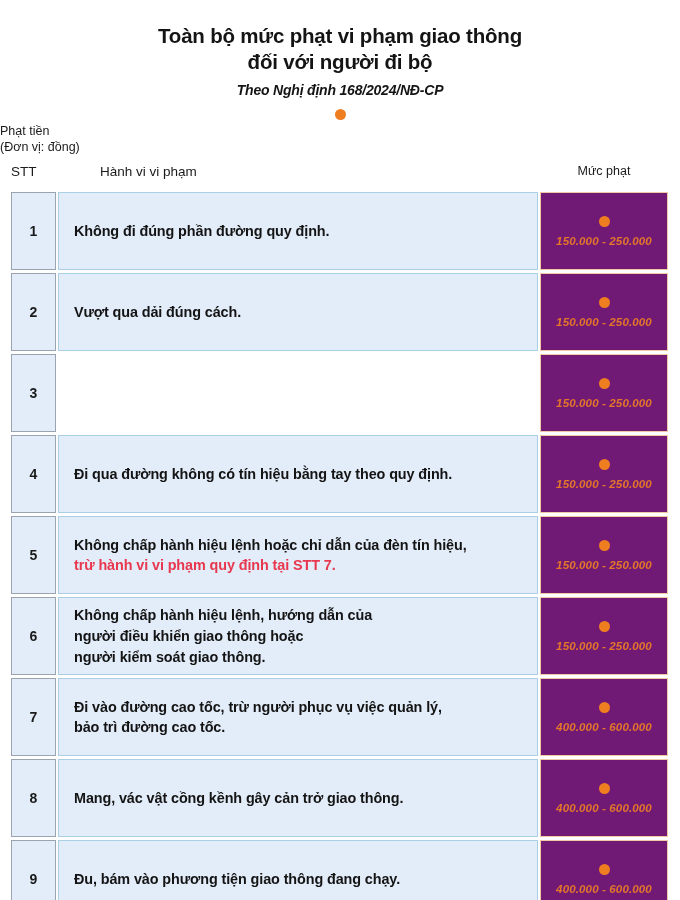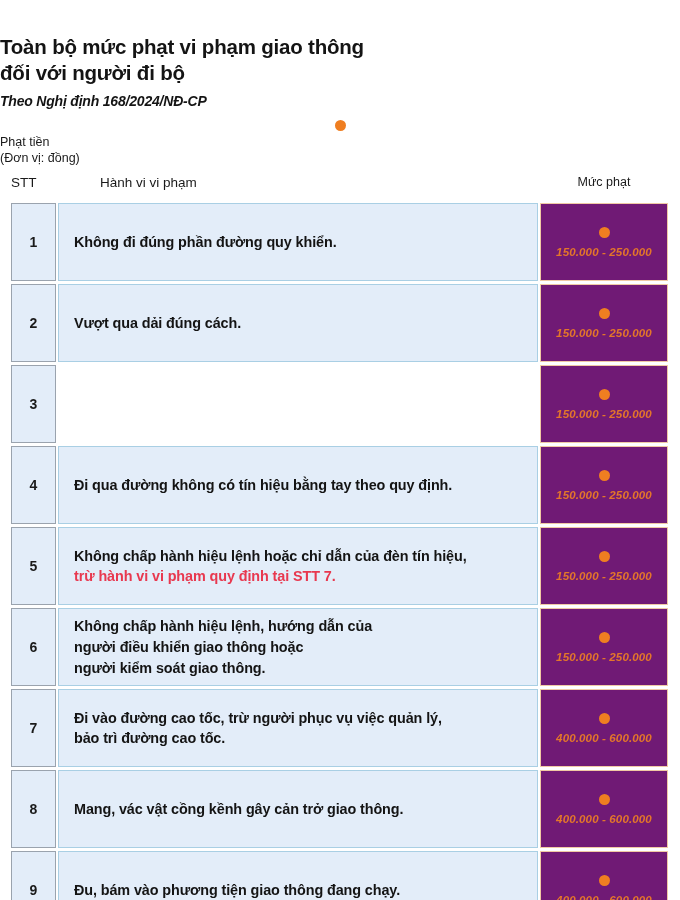--- a/index.html
+++ b/index.html
@@ -17,21 +17,22 @@
 
   .page {
     width: 680px;
     height: 900px;
     position: relative;
     box-sizing: border-box;
   }
 
   
   .header {
-    padding-top: 34px;
+    padding-top: 23px;
+    text-align: center;
   }
   .title-line {
     font-size: 20.5px;
     font-weight: bold;
     letter-spacing: -0.2px;
     line-height: 1.28;
     color: #141414;
   }
   .subtitle {
     margin-top: 7px;
@@ -192,21 +193,21 @@
   <div class="col-headers">
     <div class="hdr-stt">STT</div>
     <div class="hdr-desc">Hành vi vi phạm</div>
     <div class="hdr-fine">Mức phạt</div>
   </div>
 
   <div class="table" id="table-body">
       <div class="row">
         <div class="cell-stt">1</div>
         <div class="cell-desc">
-          <div class="desc-line">Không đi đúng phần đường quy khiển.</div>
+          <div class="desc-line">Không đi đúng phần đường quy định.</div>
         </div>
         <div class="cell-fine">
           <div class="fine-dot"></div>
           <div class="fine-amount">150.000 - 250.000</div>
         </div>
       </div>
       <div class="row">
         <div class="cell-stt">2</div>
         <div class="cell-desc">
           <div class="desc-line">Vượt qua dải đúng cách.</div>

